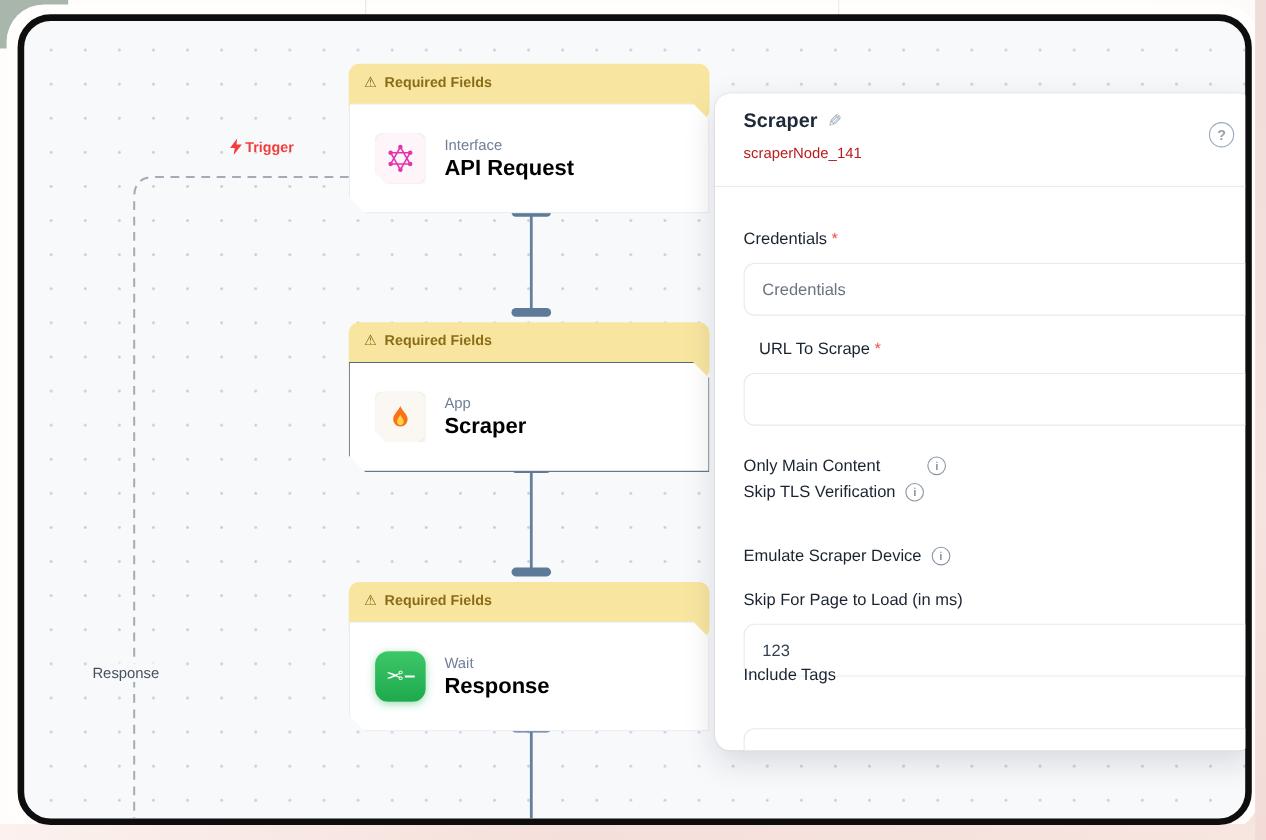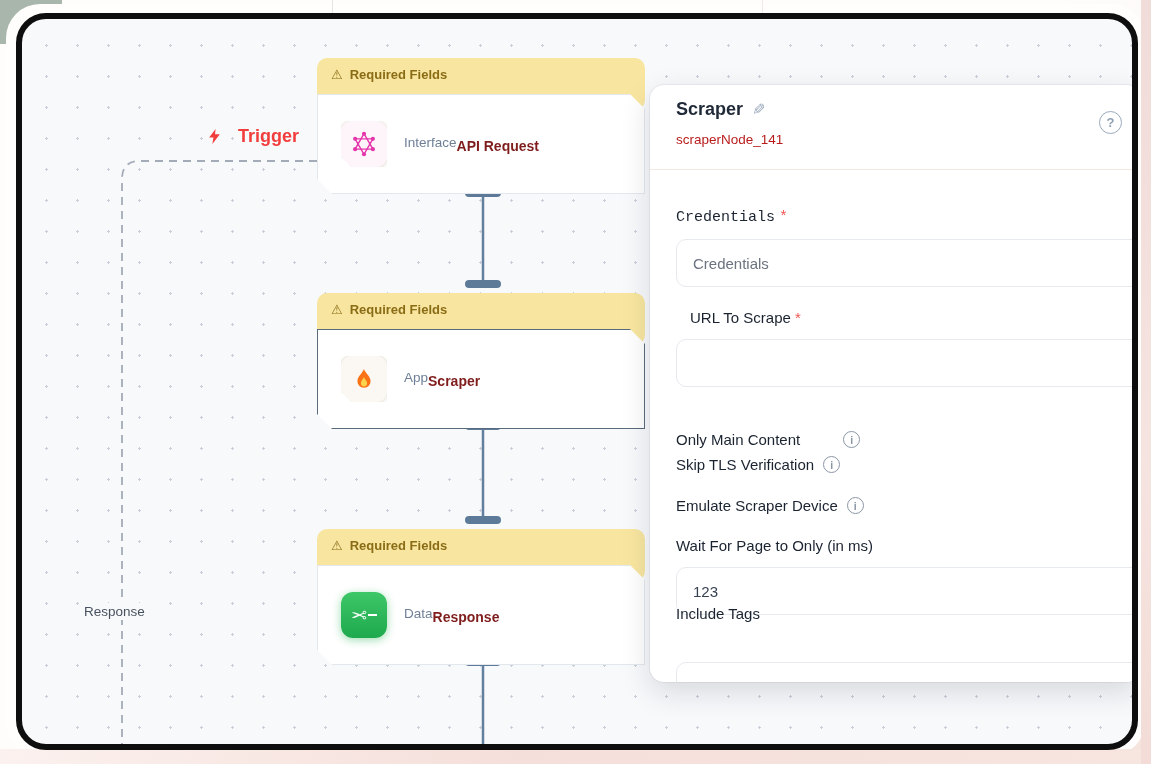--- a/index.html
+++ b/index.html
@@ -24,22 +24,22 @@
   .frame { position:absolute; left:16px; top:13px; width:1122px; height:737px;
     border:6px solid #0e0e0e; border-radius:30px; overflow:hidden;
     background-color:#f8f9fb;
     background-image:radial-gradient(#c9cfd9 1.1px, transparent 1.4px);
     background-size:31px 31px; background-position:9px 11px; }
 
   .overlay-svg { position:absolute; left:0; top:0; width:1110px; height:725px; z-index:1; }
 
   
   .trigger-label { position:absolute; left:186px; top:107px; z-index:2;
-    display:flex; align-items:center; gap:17px;
-    color:#f23d3d; font-size:18px; font-weight:700; }
+    display:flex; gap:2px;
+    color:#f23d3d; font-size:13px; font-weight:700; }
   .response-label { position:absolute; left:58px; top:584px; z-index:2;
     color:#48525f; font-size:13.5px; background:#f8f9fb; padding:1px 4px; }
 
   
   .node { position:absolute; width:328px; z-index:2; }
   .node-1 { left:295px; top:39px; }
   .node-2 { left:295px; top:274px; }
   .node-3 { left:295px; top:510px; }
 
   .node-banner { position:absolute; left:0; top:0; width:328px; height:52px;
@@ -58,23 +58,23 @@
   .icon-tile { width:46px; height:46px; border-radius:10px; flex:0 0 46px;
     background:#fbf7f2; box-shadow:0 0 0 1px #f0ece6, 0 2px 6px rgba(150,130,100,.18);
     clip-path:polygon(0 0, 100% 0, 100% 100%, 10px 100%, 0 calc(100% - 10px));
     display:flex; align-items:center; justify-content:center; }
   .icon-tile.graphql { background:#fdf5f9; }
   .icon-tile.green { background:linear-gradient(180deg,#3ec768 0%,#1ea94e 100%);
     box-shadow:0 2px 8px rgba(34,177,76,.45); border-radius:12px; clip-path:none; }
   .scissors-glyph { color:#fff; font-size:19px; transform:scaleX(-1); line-height:1; }
   .scissors-dash { width:9px; border-top:2px dashed #fff; margin-left:2px; }
 
-  .node-text { display:flex; }
+  .node-text { display:flex; flex-direction:column; }
   .node-category { font-size:13.5px; color:#6e7f96; }
-  .node-title { font-size:14px; font-weight:700; color:#7f1d1d; margin-top:3px; }
+  .node-title { font-size:20px; font-weight:700; color:#000000; margin-top:3px; }
 
   
   .panel { position:absolute; left:628px; top:66px; width:490px; height:597px;
     background:#ffffff; border-radius:14px; z-index:5; overflow:hidden;
     box-shadow:0 10px 30px rgba(15,23,42,.14), 0 0 0 1px rgba(15,23,42,.05); }
   .panel-title-row { position:absolute; left:26px; top:14px; display:flex; align-items:center; gap:9px; }
   .panel-title { font-size:18px; font-weight:700; color:#1f2937; }
   .edit-icon { color:#9aa9bd; font-size:16px; transform:scaleX(-1); cursor:pointer; }
   .panel-subtitle { position:absolute; left:26px; top:47px; font-size:13.5px; color:#b91c1c; }
   .help-icon { position:absolute; left:449px; top:26px; width:23px; height:23px;
@@ -89,23 +89,23 @@
     padding:0 16px; font-size:15px; font-family:"Liberation Sans",sans-serif; outline:none; }
   .text-input.ghost { color:#6b7280; }
   .text-input.value { color:#374151; }
 
   .toggle-row { position:absolute; left:26px; display:flex; align-items:center; gap:9px;
     font-size:15px; font-weight:500; color:#1a2330; }
   .info-icon { width:17px; height:17px; border:1.5px solid #8b96a5; border-radius:50%;
     color:#8b96a5; font-size:10.5px; font-weight:700; font-style:normal;
     display:flex; align-items:center; justify-content:center; cursor:pointer; }
 
-  .y-cred-label { top:124px;font-family:Liberation Mono, monospace; } .y-cred-input { top:154px; }
+  .y-cred-label { top:124px; } .y-cred-input { top:154px; }
   .y-url-label  { top:224px;margin-left:14px; } .y-url-input  { top:254px; }
-  .y-row1 { top:346px;gap:43px; } .y-row2 { top:371px; } .y-row3 { top:412px; }
+  .y-row1 { top:330px;gap:43px; } .y-row2 { top:354px; } .y-row3 { top:412px; }
   .y-wait-label { top:452px; } .y-wait-input { top:482px; }
   .y-inc-label  { top:520px; } .y-inc-input  { top:577px; }
 </style>
 </head>
 <body>
 
 <div class="bg-base"></div>
 <div class="deco-sage"></div>
 <div class="deco-white-pad"></div>
 <div class="deco-vline1"></div>
@@ -193,21 +193,21 @@
         <span class="warn-glyph">⚠</span>
         <span>Required Fields</span>
       </span>
     </div>
     <div class="node-card">
       <div class="icon-tile green">
         <span class="scissors-glyph">✂</span>
         <span class="scissors-dash"></span>
       </div>
       <div class="node-text">
-        <span class="node-category">Data</span>
+        <span class="node-category">Wait</span>
         <span class="node-title">Response</span>
       </div>
     </div>
   </div>
 
   <div class="panel">
     <div class="panel-title-row">
       <span class="panel-title">Scraper</span>
       <span class="edit-icon">✎</span>
     </div>
@@ -231,20 +231,20 @@
     </div>
     <div class="toggle-row y-row2">
       <span>Skip TLS Verification</span>
       <span class="info-icon">i</span>
     </div>
     <div class="toggle-row y-row3">
       <span>Emulate Scraper Device</span>
       <span class="info-icon">i</span>
     </div>
 
-    <div class="field-label y-wait-label">Wait For Page to Only (in ms)</div>
+    <div class="field-label y-wait-label">Skip For Page to Load (in ms)</div>
     <input class="text-input value y-wait-input" value="123" style="">
 
     <div class="field-label y-inc-label">Include Tags</div>
     <input class="text-input value y-inc-input" style="">
   </div>
 
 </div>
 
 </body></html>

